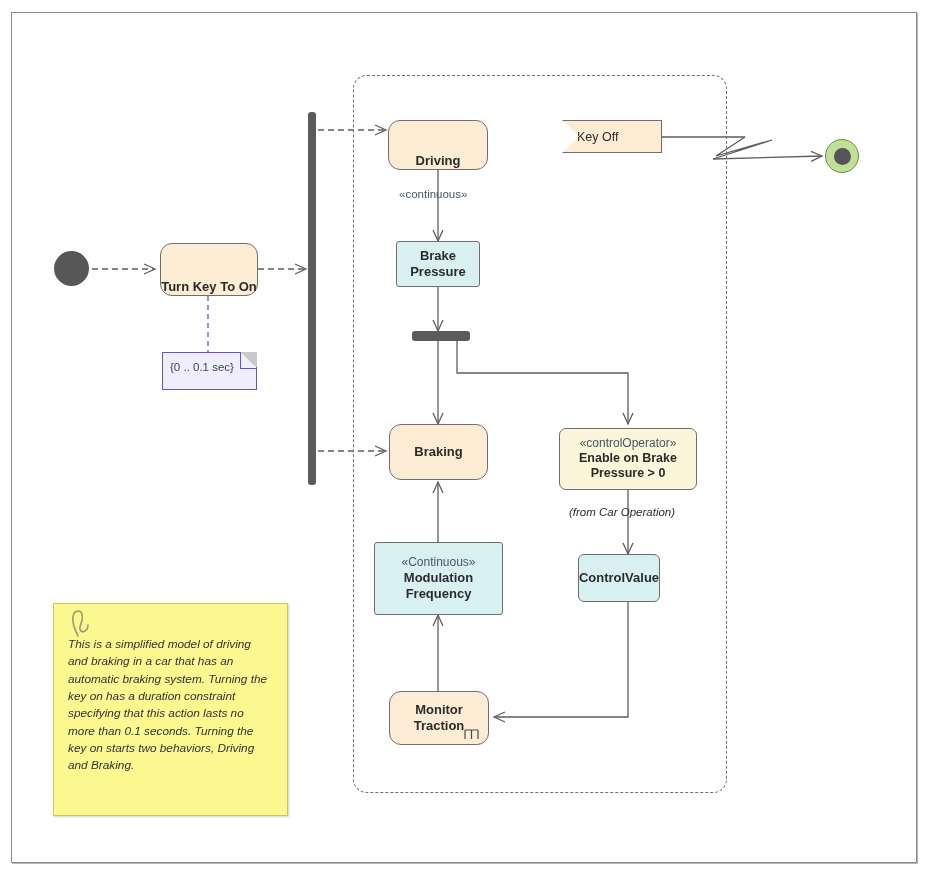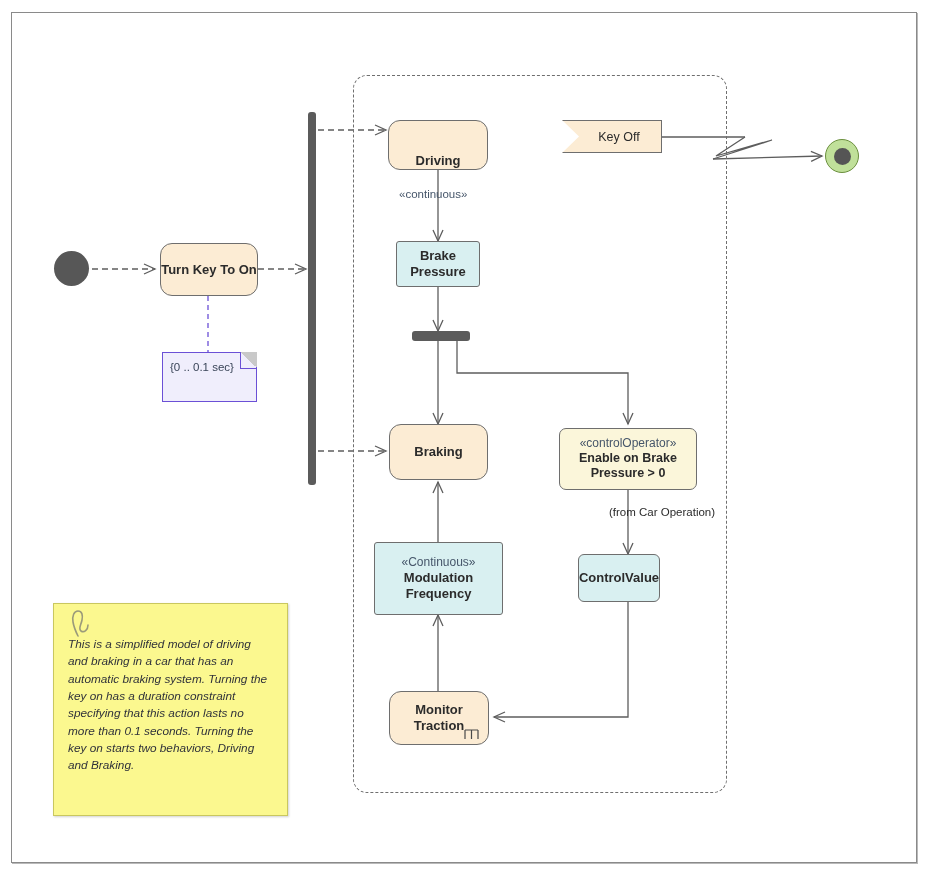--- a/index.html
+++ b/index.html
@@ -202,34 +202,33 @@
     position: absolute;
     left: 562px;
     top: 120px;
     width: 100px;
     height: 33px;
     background: #fcecd4;
     border: 1.3px solid #6e6e6e;
     box-sizing: border-box;
     display: flex;
     align-items: center;
-    justify-content: center;
     font-size: 12.5px;
     color: #2b2b2b;
     clip-path: polygon(0% 0%, 100% 0%, 100% 100%, 0% 100%, 17% 50%);
     padding-left: 14px;
   }
 
   
   #duration-note {
     position: absolute;
     left: 162px;
     top: 352px;
     width: 95px;
-    height: 50px;
+    height: 38px;
     background: #f0eefc;
     border: 1.4px solid #6b50d6;
     box-sizing: border-box;
     font-size: 11.5px;
     color: #3a4558;
     padding: 6px 7px 0 7px;
     line-height: 1.45;
   }
   #duration-note::after {
     content: "";
@@ -271,23 +270,23 @@
   
   .edge-label {
     position: absolute;
     font-size: 11.5px;
     color: #46566a;
     white-space: nowrap;
   }
   .from-label {
     position: absolute;
     font-size: 11.5px;
+    font-style: italic;
     color: #2b2b2b;
     white-space: nowrap;
-    margin-left: 40px;
   }
   .rake {
     position: absolute;
     right: 9px;
     bottom: 4px;
   }
 </style>
 </head>
 <body>
 
@@ -333,21 +332,21 @@
 
     <line x1="662" y1="137" x2="745" y2="137" stroke="#5d5d5d" stroke-width="1.3"></line>
     <polyline points="745,137 716,156 772,140 713,159" fill="none" stroke="#5d5d5d" stroke-width="1.3"></polyline>
     <line x1="713" y1="159" x2="822" y2="156" stroke="#5d5d5d" stroke-width="1.3" marker-end="url(#open-arrow)"></line>
   </svg>
 
   <div id="car-operation-frame"></div>
 
   <div id="initial-node"></div>
 
-  <div class="node action" style="left:160px; top:243px; width:98px; height:53px;">
+  <div class="node action" style="left:160px; top:243px; width:98px; height:53px;justify-content:flex-end;">
     <span>Turn Key To On</span>
   </div>
 
   <div id="fork-vertical"></div>
   <div id="fork-horizontal"></div>
 
   <div class="node action" style="left:388px; top:120px; width:100px; height:50px;justify-content:flex-end;">
     <span>Driving</span>
   </div>
 

